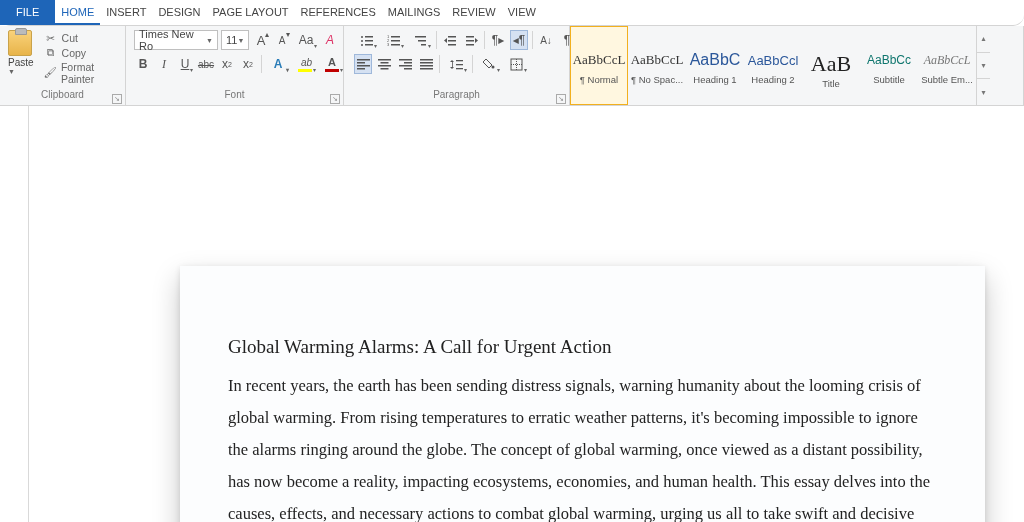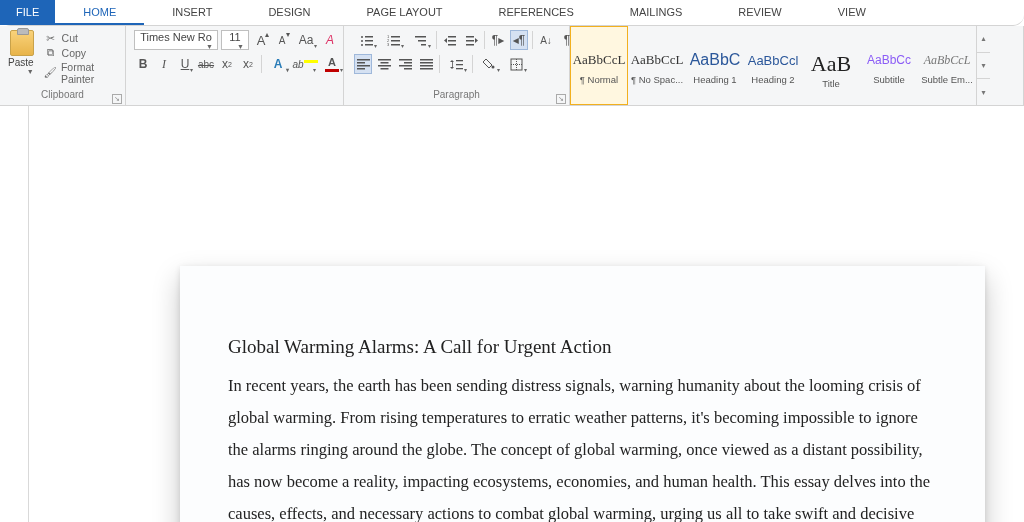--- a/index.html
+++ b/index.html
@@ -1,42 +1,42 @@
 <!DOCTYPE html>
 <html><head>
 <meta charset="utf-8">
 <style>
 * { box-sizing: border-box; margin: 0; padding: 0; }
 body { font-family: "Segoe UI", Tahoma, sans-serif; font-size: 11px; background: #fff; width: 1024px; height: 522px; overflow: hidden; color: #444; }
 
 .menubar { display: flex; height: 26px; background: #fff; align-items: stretch; border-bottom: 1px solid #d4d4d4; border-radius: 11px; }
-.menubar .tab { padding: 6px 28px 5px; font-size: 11px; color: #444; cursor: pointer; text-align: center; }
+.menubar .tab { padding: 6px 6px 5px; font-size: 11px; color: #444; cursor: pointer; text-align: center; }
 .menubar .tab.file { background: #1e65b8; color: #fff; padding: 6px 16px 5px; }
 .menubar .tab.active { color: #1e65b8; border-bottom: 2px solid #1e65b8; }
 
 .ribbon { display: flex; height: 80px; background: #f5f6f7; border-bottom: 1px solid #d4d4d4; }
 .group { border-right: 1px solid #d4d4d4; display: flex; flex-direction: column; position: relative; }
 .group-body { flex: 1; display: flex; padding: 2px 4px; }
 .group-label { height: 16px; font-size: 10px; color: #777; text-align: center; position: relative; }
 .group-label .dlg { position: absolute; right: 3px; bottom: 1px; width: 10px; height: 10px; border: 1px solid #aaa; font-size: 7px; line-height: 8px; color: #888; }
 
 
-.clip-col1 { display: flex; flex-direction: column; align-items: flex-end; padding: 2px 4px 0; }
+.clip-col1 { display: flex; flex-direction: column; align-items: flex-start; padding: 2px 4px 0; }
 .paste-ico { width: 24px; height: 26px; background: linear-gradient(#f9d27a,#e8b44a); border: 1px solid #c9a24a; border-radius: 2px; position: relative; }
 .paste-ico::before { content: ""; position: absolute; top: -3px; left: 6px; width: 10px; height: 5px; background: #bbb; border: 1px solid #999; border-radius: 2px 2px 0 0; }
 .paste-lbl { font-size: 10px; margin-top: 1px; }
 .paste-drop { font-size: 7px; color: #666; }
 .clip-col2 { display: flex; flex-direction: column; justify-content: space-around; padding: 2px 2px 2px 6px; }
 .clip-row { display: flex; align-items: center; gap: 4px; font-size: 10.5px; color: #666; }
 .small-ico { width: 14px; height: 14px; display: inline-flex; align-items: center; justify-content: center; }
 
 
 .font-rows { display: flex; flex-direction: column; gap: 4px; padding: 2px 4px; }
 .row { display: flex; align-items: center; gap: 3px; }
-.combo { height: 20px; border: 1px solid #bfbfbf; background: #fff; display: flex; align-items: center; padding: 0 4px; font-size: 11px; flex-direction: column; }
+.combo { height: 20px; border: 1px solid #bfbfbf; background: #fff; display: flex; align-items: center; padding: 0 4px; font-size: 11px; }
 .combo .caret { margin-left: auto; font-size: 7px; color: #666; }
 .font-name { width: 84px; }
 .font-size { width: 28px; justify-content: space-between; }
 .btn { width: 18px; height: 20px; display: inline-flex; align-items: center; justify-content: center; color: #555; cursor: pointer; font-size: 12px; position: relative; }
 .btn.drop::after { content: "▾"; font-size: 6px; color: #666; position: absolute; right: 1px; bottom: 1px; }
 .btn.wide { width: 24px; }
 .btn.active { background: #d5e1f2; border: 1px solid #9fb8da; }
 .sep { width: 1px; height: 18px; background: #d4d4d4; margin: 0 1px; }
 .colorbar { width: 14px; height: 3px; display: block; margin-top: 1px; }
 
@@ -135,33 +135,37 @@
               <span>x</span>
               <sub style="font-size:7px">2</sub>
             </span>
           <span class="btn">
               <span>x</span>
               <sup style="font-size:7px">2</sup>
             </span>
           <span class="sep"></span>
           <span class="btn wide drop" style="color:#2a7db8;font-weight:bold">A</span>
           <span class="btn wide drop">
-              <span style="display:flex;flex-direction:row;align-items:flex-start">
+              <span style="display:flex;flex-direction:column;align-items:flex-end">
                 <span style="font-size:10px;font-style:italic">ab</span>
                 <span class="colorbar" style="background:#ffff00"></span>
               </span>
             </span>
           <span class="btn wide drop">
               <span style="display:flex;flex-direction:column;align-items:center">
                 <span style="font-size:11px;font-weight:bold">A</span>
                 <span class="colorbar" style="background:#c00000"></span>
               </span>
             </span>
         </div>
       </div>
+    </div>
+    <div class="group-label">
+      <span>Font</span>
+      <span class="dlg">↘</span>
     </div>
   </div>
 
   <div class="group" style="width:226px">
     <div class="group-body">
       <div class="para-rows">
         <div class="row">
           <span class="btn wide drop">
               <svg width="13" height="13">
                 <circle cx="2" cy="3" r="1" fill="#555"></circle>
@@ -295,21 +299,21 @@
         </div>
         <div class="style-tile">
           <div class="style-prev" style="color: rgb(43, 87, 154); font-family: sans-serif; font-size: 13px; font-style: normal;">AaBbCcl</div>
           <div class="style-name">Heading 2</div>
         </div>
         <div class="style-tile">
           <div class="style-prev" style="color: rgb(34, 34, 34); font-family: serif; font-size: 22px; font-style: normal; margin-top: 8px;">AaB</div>
           <div class="style-name">Title</div>
         </div>
         <div class="style-tile">
-          <div class="style-prev" style="color: #8b5cf6; font-family: sans-serif; font-size: 12px; font-style: normal;">AaBbCc</div>
+          <div class="style-prev" style="color: #0f766e; font-family: sans-serif; font-size: 12px; font-style: normal;">AaBbCc</div>
           <div class="style-name">Subtitle</div>
         </div>
         <div class="style-tile">
           <div class="style-prev" style="color: rgb(119, 119, 119); font-family: serif; font-size: 12px; font-style: italic;">AaBbCcL</div>
           <div class="style-name">Subtle Em...</div>
         </div>
         <div class="style-scroll">
           <div>▴</div>
           <div>▾</div>
           <div>▾</div>

